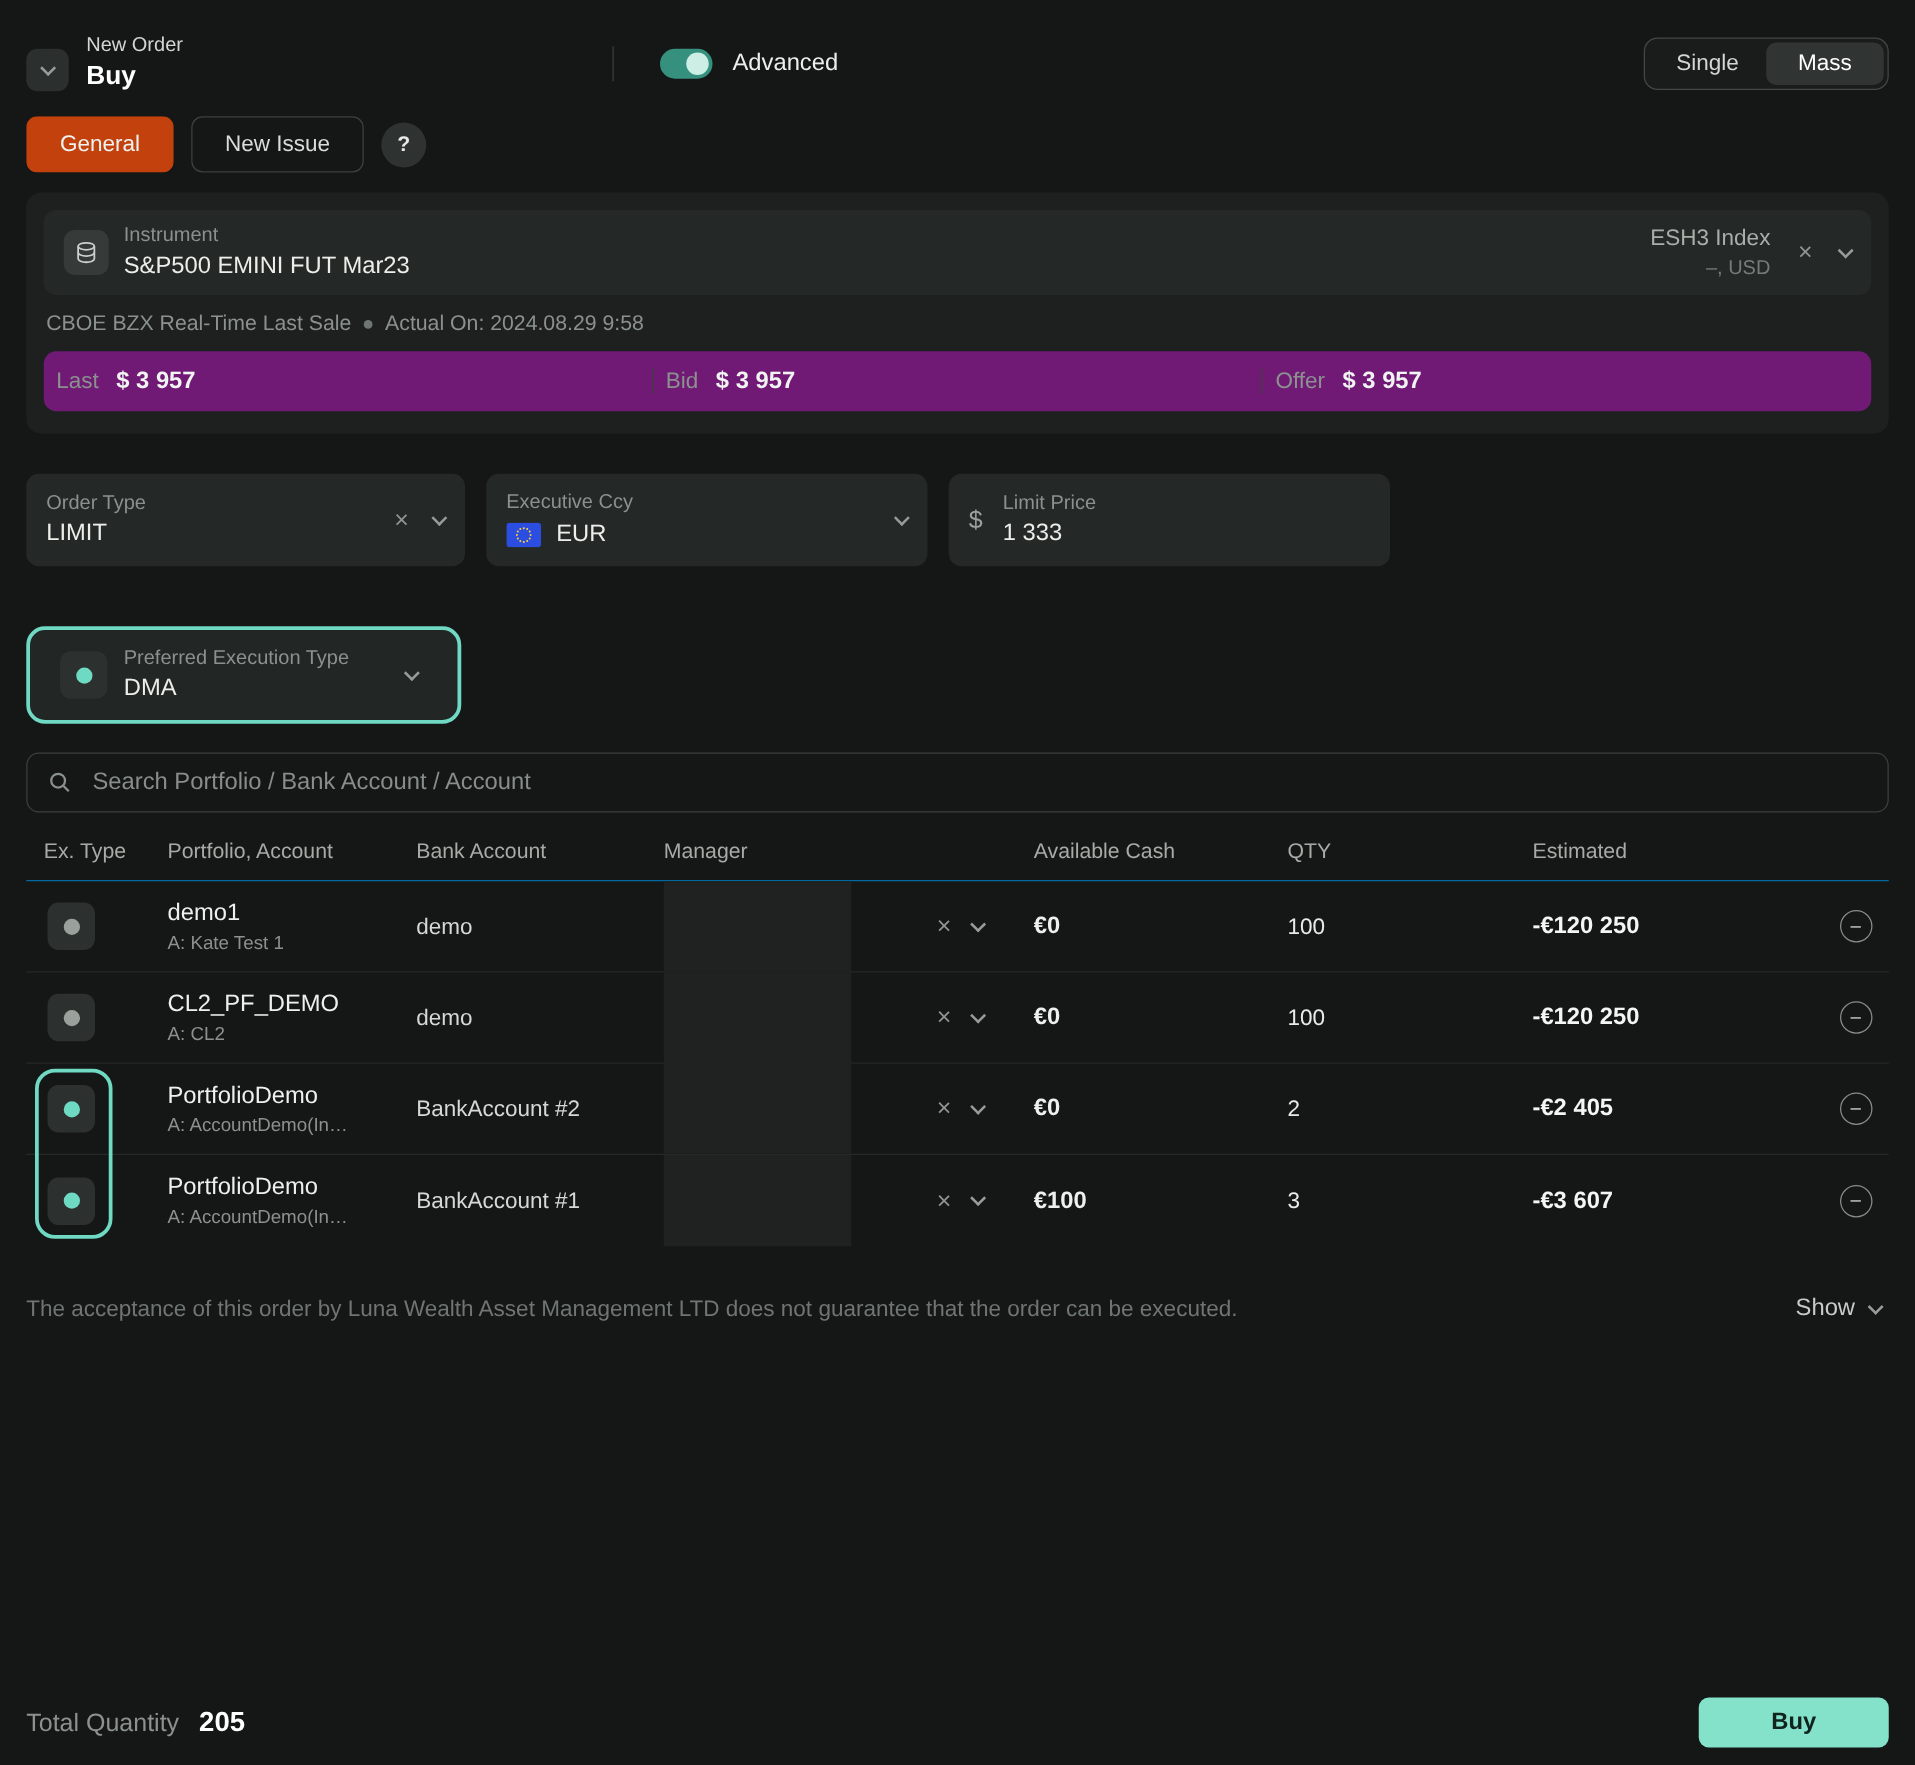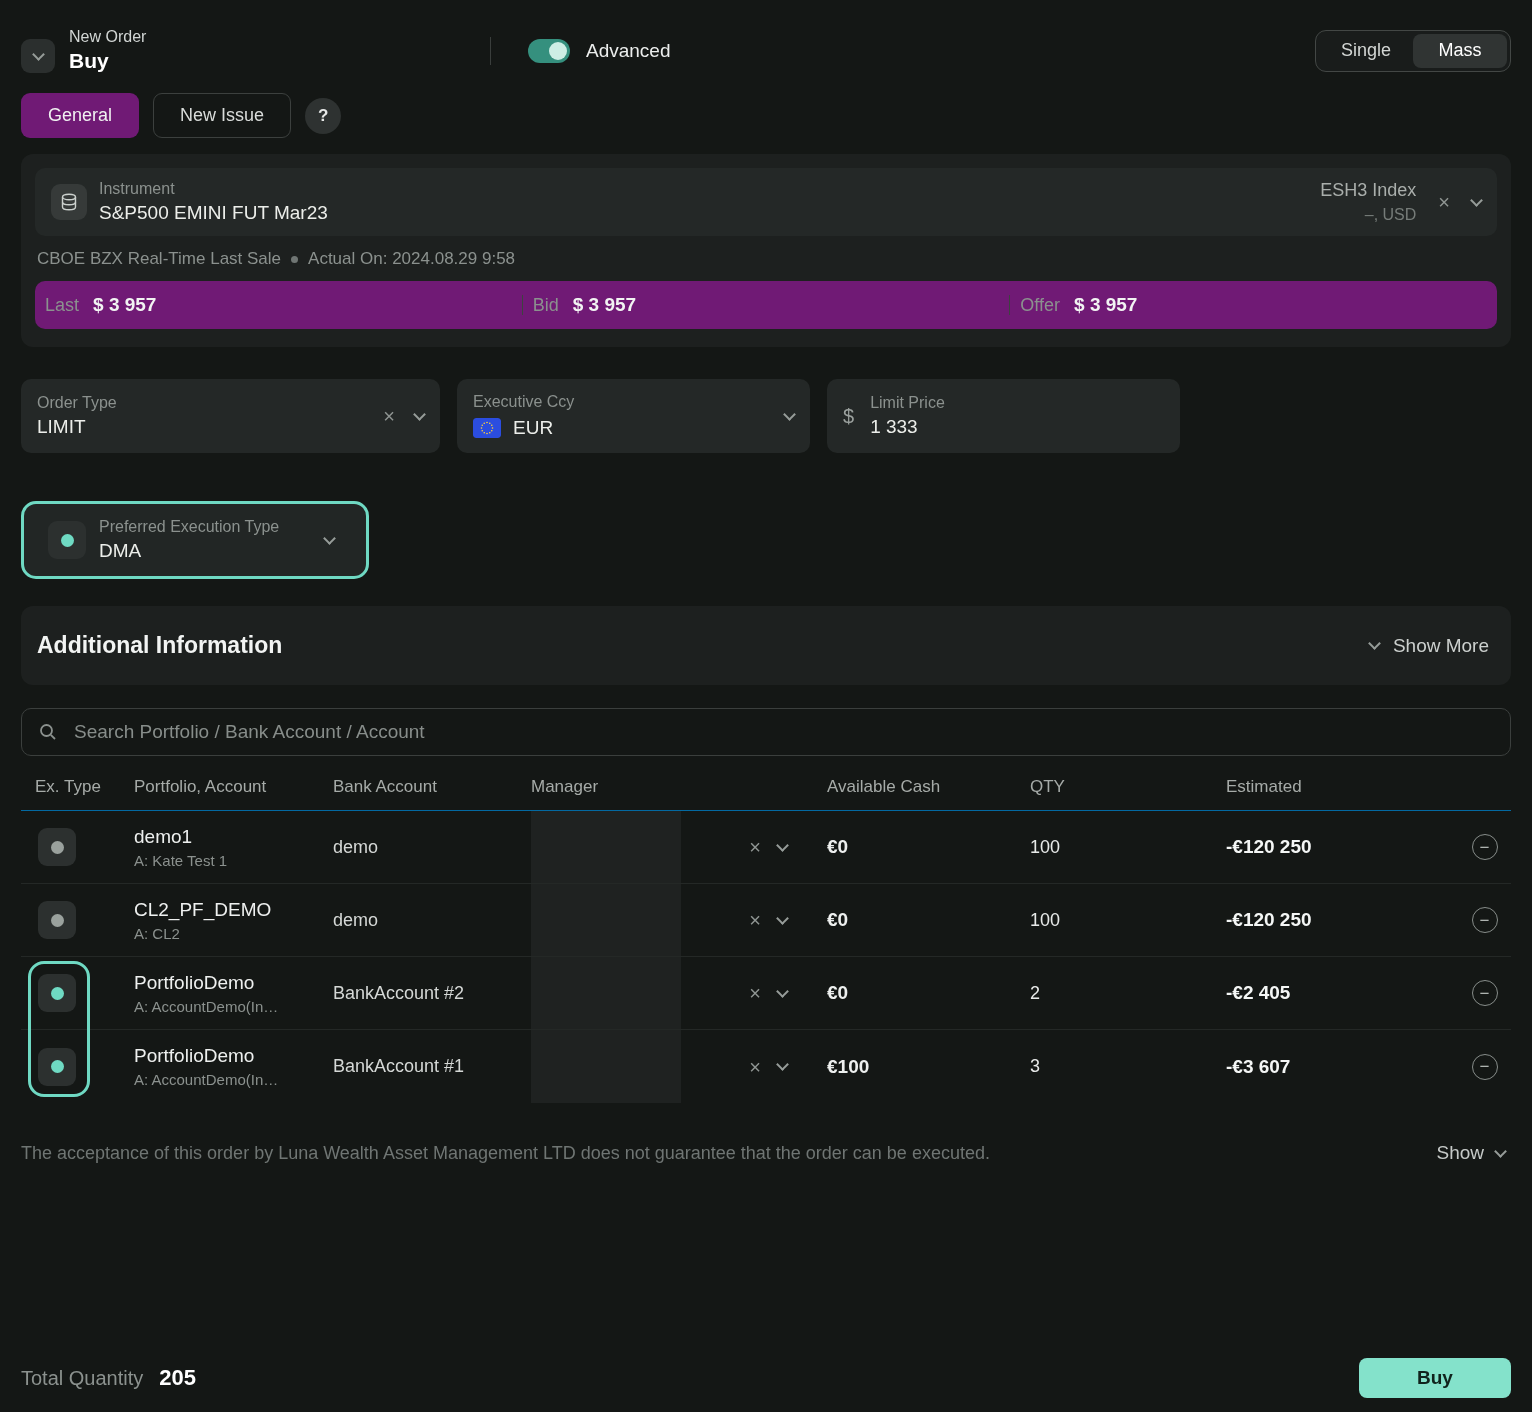--- a/index.html
+++ b/index.html
@@ -51,21 +51,21 @@
     font-family: inherit;
   }
   .mode.active { background: #303433; color: #ffffff; }
 
   
   .tabs { display: flex; align-items: center; gap: 14px; margin-top: 20px; }
   .tab {
     padding: 11px 26px; font-size: 18px; border-radius: 9px; cursor: pointer;
     font-family: inherit; border: 1px solid transparent; background: transparent;
   }
-  .tab.active { background: #701a75; color: #f0f2f1; }
+  .tab.active { background: #c2410c; color: #f0f2f1; }
   .tab.outlined { border-color: #3c403e; color: #d9dcda; }
   .help-btn {
     width: 36px; height: 36px; border-radius: 50%; border: none;
     background: #2e3231; color: #e6e8e7; font-size: 17px; font-weight: bold;
     cursor: pointer; font-family: inherit;
   }
 
   
   .panel { background: #1d201f; border-radius: 12px; }
   .instrument-panel { margin-top: 16px; padding: 14px 14px 18px 14px; }
@@ -97,21 +97,21 @@
   .price-label { font-size: 18px; color: #8b918e; }
   .price-value { font-size: 19px; font-weight: bold; color: #f2f4f3; }
   .vsep { width: 1px; height: 20px; background: #3e4240; }
 
   
   .order-row { display: flex; gap: 17px; margin-top: 32px; }
   .field {
     background: #242827; border-radius: 10px; height: 74px;
     padding: 12px 16px; display: flex; align-items: center; cursor: pointer;
   }
-  .f-order-type { width: 419px; }
+  .f-order-type { width: 351px; }
   .f-ccy { width: 353px; }
   .f-limit { width: 353px; gap: 16px; }
   .field-controls { margin-left: auto; display: flex; align-items: center; gap: 20px; }
   .value-row { display: flex; align-items: center; gap: 12px; margin-top: 6px; }
   .value-row .field-value { margin-top: 0; }
   .eu-flag { display: inline-flex; border-radius: 3px; overflow: hidden; }
   .dollar { font-size: 20px; color: #9ba19e; }
 
   .pref-exec {
     margin-top: 48px; width: 348px; height: 78px;
@@ -336,27 +336,20 @@
     <div class="icon-square dark">
       <span class="dot teal"></span>
     </div>
     <div class="field-text">
       <div class="field-label">Preferred Execution Type</div>
       <div class="field-value">DMA</div>
     </div>
     <span class="chev"></span>
   </div>
 
-  <section class="panel addl">
-    <h2>Additional Information</h2>
-    <button class="show-more">
-      <span class="chev"></span>
-      <span>Show More</span>
-    </button>
-  </section>
 
   <div class="search">
     <svg width="20" height="20" viewBox="0 0 20 20" fill="none" stroke="#8b918e" stroke-width="1.8">
       <circle cx="8.5" cy="8.5" r="5.5"></circle>
       <line x1="12.8" y1="12.8" x2="17" y2="17"></line>
     </svg>
     <input type="text" placeholder="Search Portfolio / Bank Account / Account" style="">
   </div>
 
   <div class="table">

